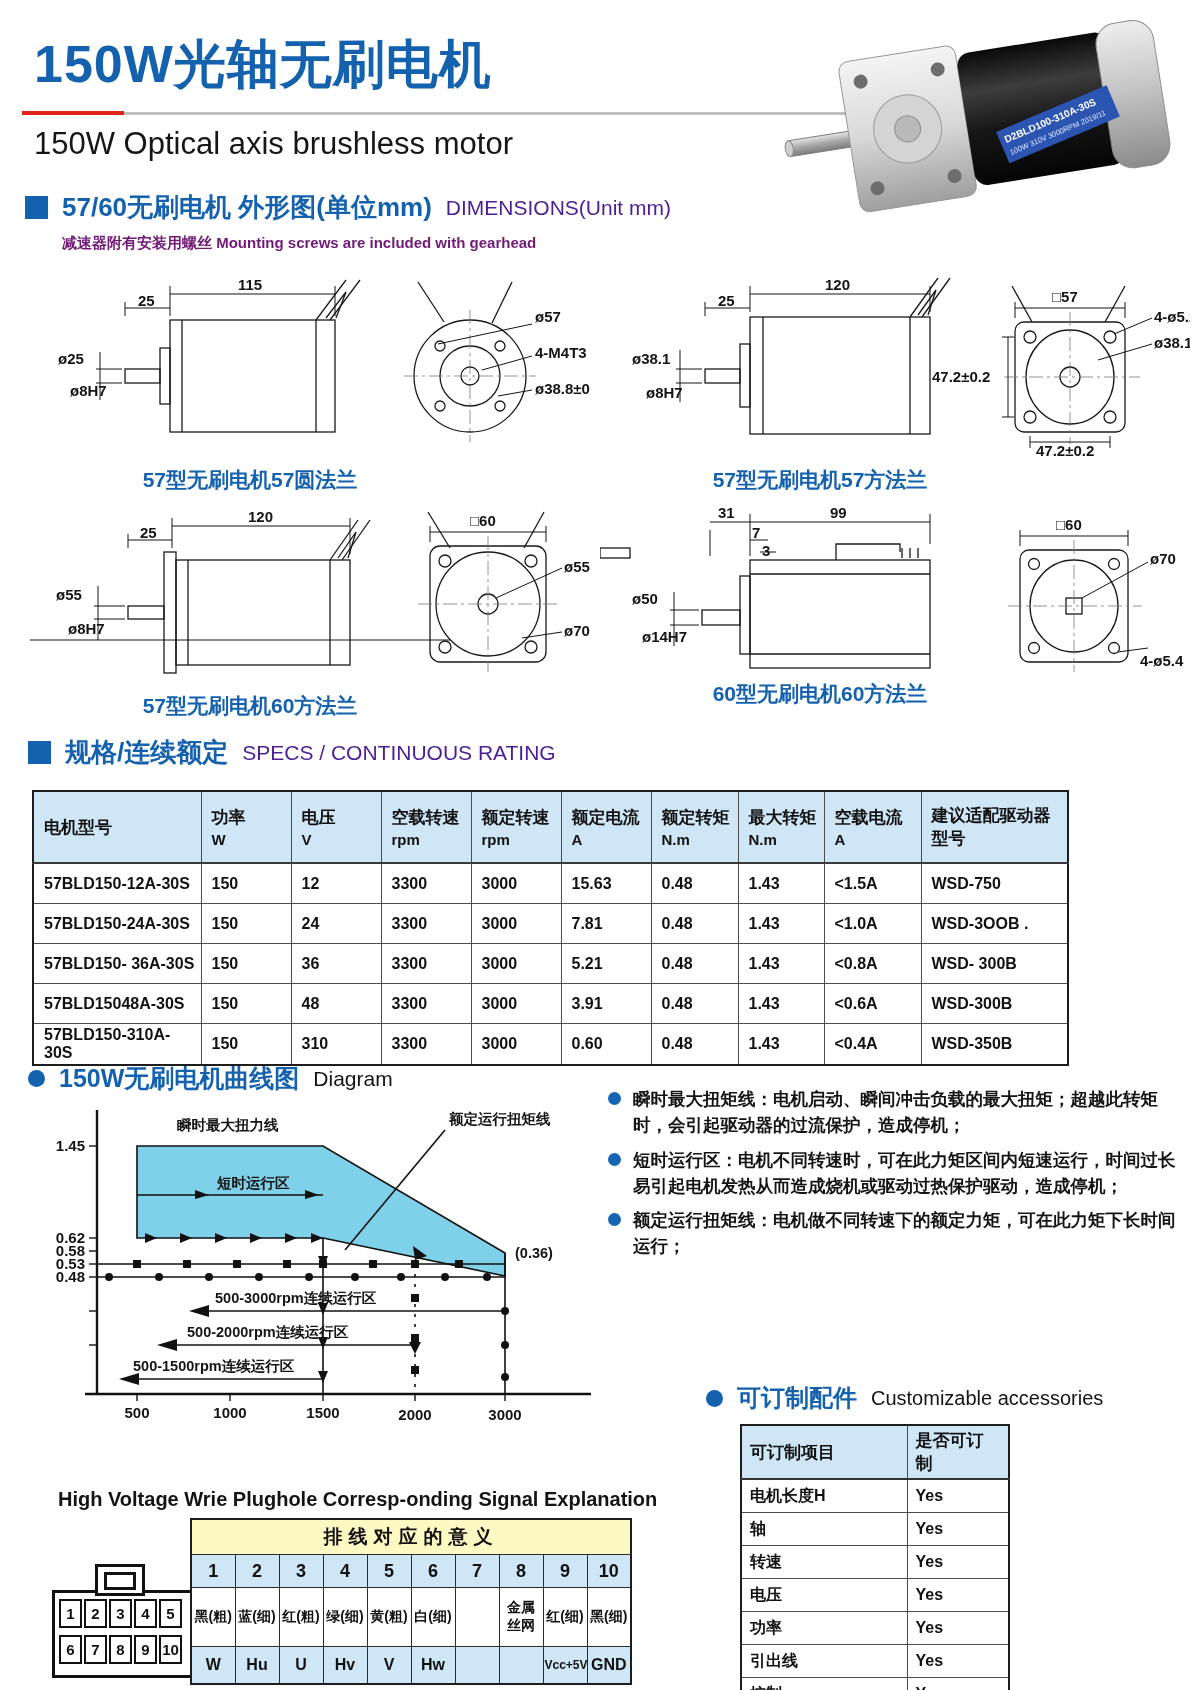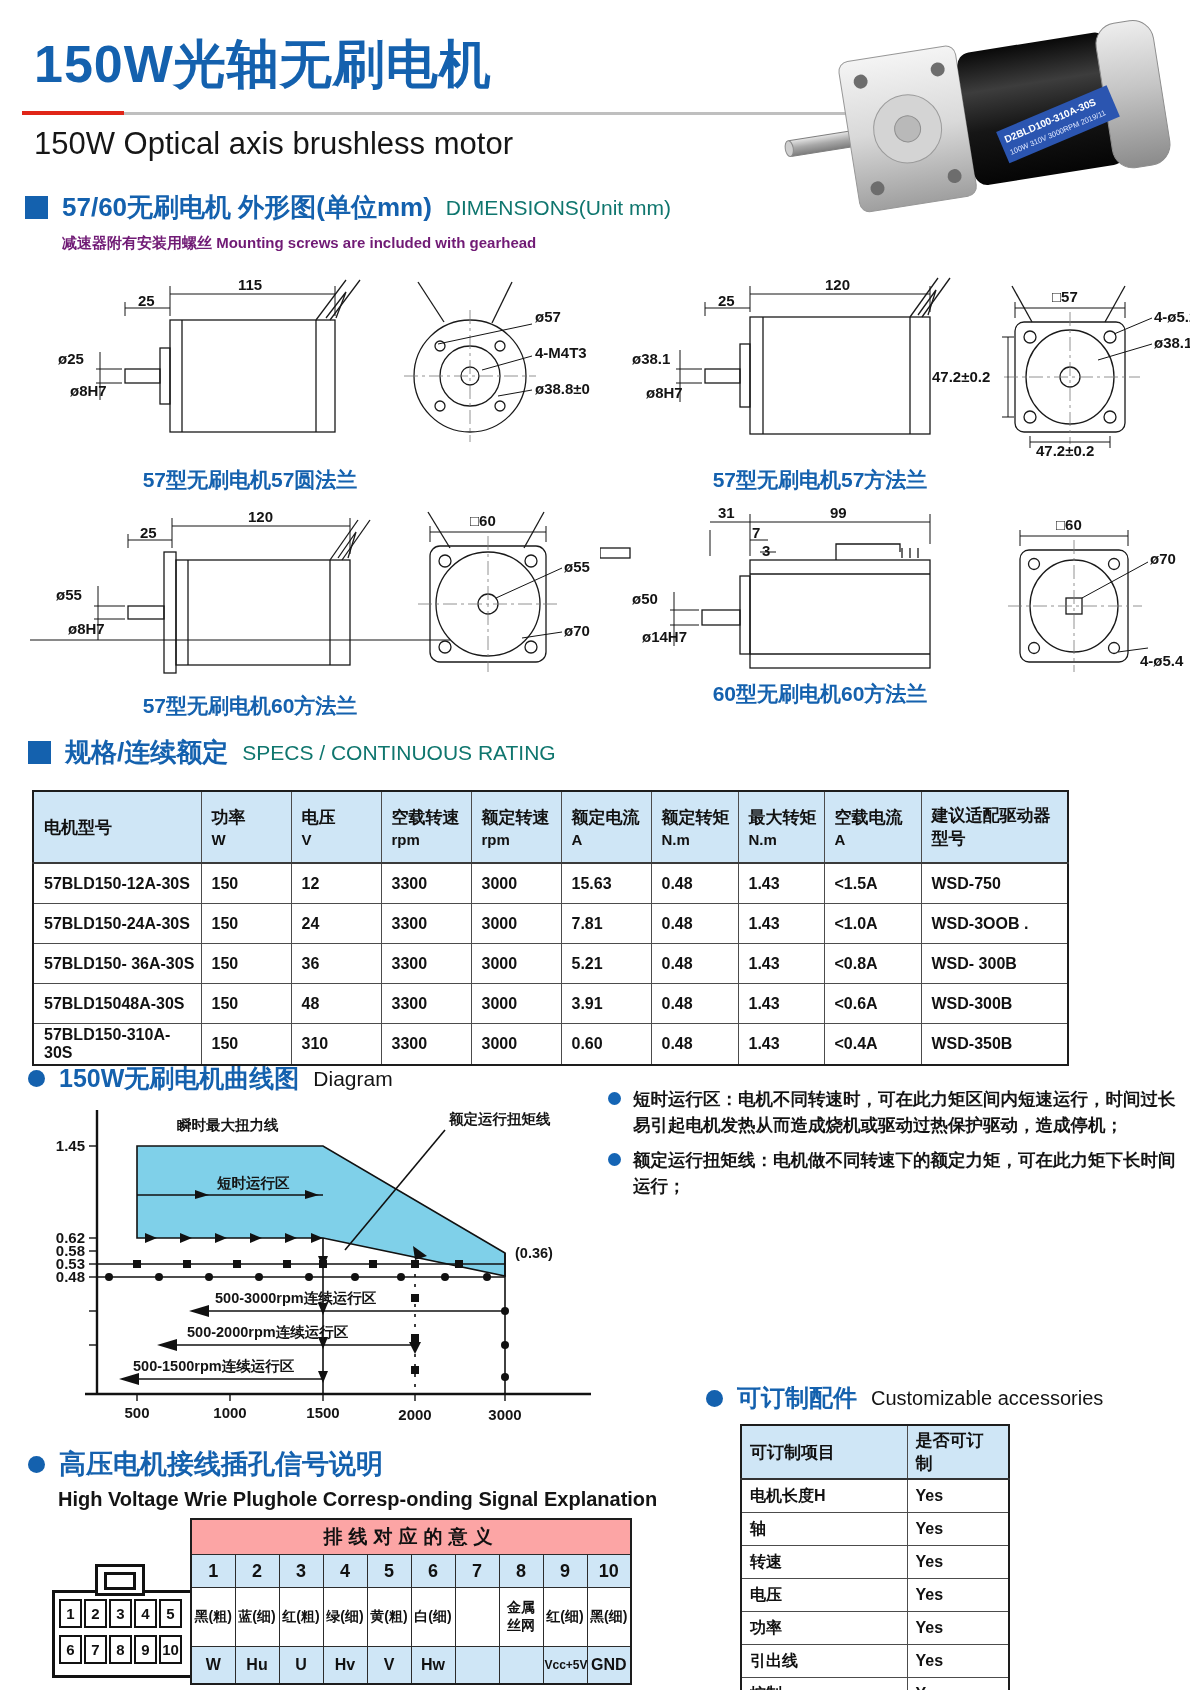--- a/index.html
+++ b/index.html
@@ -8,21 +8,21 @@
   .abs{position:absolute;}
   
   .title-cn{left:34px;top:30px;font-size:52px;font-weight:800;color:#1461ae;letter-spacing:1px;text-align:center;}
   .rule-red{left:22px;top:111px;width:102px;height:4px;background:#e02518;}
   .rule-gray{left:124px;top:112px;width:744px;height:3px;background:#bfbfbf;}
   .title-en{left:34px;top:126px;font-size:31px;font-weight:500;color:#161616;text-align:right;}
   
   .sq-bullet{width:23px;height:23px;background:#1461ae;display:inline-block;}
   .sec-head{display:flex;align-items:center;gap:14px;}
   .sec-cn{font-size:26px;font-weight:800;color:#1461ae;}
-  .sec-en{font-size:21px;font-weight:500;color:#0f766e;}
+  .sec-en{font-size:21px;font-weight:500;color:#4c1d95;}
   .dot-bullet{width:17px;height:17px;border-radius:50%;background:#1461ae;display:inline-block;}
   .subtitle{font-size:15px;color:#701a75;font-weight:700;}
   .drawing-caption{font-size:21px;font-weight:800;color:#1461ae;width:460px;text-align:center;}
   
   table{border-collapse:collapse;}
   .spec-table{width:1035px;table-layout:fixed;border:2px solid #1d1d1d;}
   .spec-table th,.spec-table td{border:1px solid #4c4c4c;text-align:left;padding:2px 4px 2px 10px;}
   .spec-table thead th{background:#cfe6f6;height:66px;font-size:17px;font-weight:800;
                        border-bottom:2px solid #3a3a3a;vertical-align:middle;}
   .spec-table thead th .unit{font-size:15px;font-weight:600;margin-top:2px;}
@@ -32,21 +32,21 @@
   .note .dot{flex:0 0 13px;width:13px;height:13px;border-radius:50%;background:#1565b5;margin-top:6px;}
   .note-text{font-size:17.5px;font-weight:600;line-height:1.5;color:#141414;}
   
   .acc-table{width:268px;table-layout:fixed;border:2px solid #1d1d1d;}
   .acc-table th,.acc-table td{border:1px solid #4c4c4c;text-align:left;padding:3px 8px;}
   .acc-table thead th{background:#cfe6f6;font-size:17px;font-weight:800;height:28px;border-bottom:2px solid #333;}
   .acc-table tbody td{height:26px;font-size:16px;font-weight:700;}
   
   .wire-table{width:442px;table-layout:fixed;border:2px solid #1d1d1d;}
   .wire-table th,.wire-table td{border:1px solid #2c2c2c;text-align:center;padding:1px;}
-  .wt-title{font-size:19px;font-weight:800;letter-spacing:6px;height:32px;background:#fca5a5;}
+  .wt-title{font-size:19px;font-weight:800;letter-spacing:6px;height:32px;background:#fef9c3;}
   .wt-pin{background:#cfe6f6;font-size:18px;font-weight:800;height:30px;}
   .wt-color{background:#fff;font-size:14px;font-weight:800;height:56px;}
   .wt-sig{background:#cfe6f6;font-size:16px;font-weight:800;height:34px;}
   
   .connector{left:52px;top:1590px;width:138px;height:82px;border:3px solid #111;background:#fff;}
   .conn-tab{position:absolute;left:40px;top:-29px;width:44px;height:26px;border:3px solid #111;background:#fff;}
   .conn-tab-inner{position:absolute;left:6px;top:5px;width:26px;height:12px;border:3px solid #111;}
   .pin-row{position:absolute;left:4px;display:flex;gap:2px;}
   .pin{width:19px;height:25px;border:2px solid #111;display:flex;align-items:center;justify-content:center;
        font-size:15px;font-weight:800;background:#fff;}
@@ -567,20 +567,24 @@
     <text class="zone-label" x="424" y="26">额定运行扭矩线</text>
     <text class="zone-label" x="490" y="160">(0.36)</text>
     <text class="zone-label" x="190" y="205">500-3000rpm连续运行区</text>
     <text class="zone-label" x="162" y="239">500-2000rpm连续运行区</text>
     <text class="zone-label" x="108" y="273">500-1500rpm连续运行区</text>
   </svg>
 
   <div class="abs" style="left:608px;top:1086px;width:578px;">
       <div class="note">
         <span class="dot"></span>
+        <span class="note-text">瞬时最大扭矩线：电机启动、瞬间冲击负载的最大扭矩；超越此转矩时，会引起驱动器的过流保护，造成停机；</span>
+      </div>
+      <div class="note">
+        <span class="dot"></span>
         <span class="note-text">短时运行区：电机不同转速时，可在此力矩区间内短速运行，时间过长易引起电机发热从而造成烧机或驱动过热保护驱动，造成停机；</span>
       </div>
       <div class="note">
         <span class="dot"></span>
         <span class="note-text">额定运行扭矩线：电机做不同转速下的额定力矩，可在此力矩下长时间运行；</span>
       </div>
     </div>
 
   <div class="abs sec-head" style="left:706px;top:1382px;">
     <span class="dot-bullet"></span>
@@ -624,24 +628,20 @@
           <td>引出线</td>
           <td>Yes</td>
         </tr>
         <tr>
           <td>控制</td>
           <td>Yes</td>
         </tr>
       </tbody>
   </table>
 
-  <div class="abs sec-head" style="left:28px;top:1446px;">
-    <span class="dot-bullet"></span>
-    <span class="sec-cn" style="font-size:27px;">高压电机接线插孔信号说明</span>
-  </div>
   <div class="abs" style="left:58px;top:1488px;font-size:20px;font-weight:600;color:#141414;">High Voltage Wrie Plughole Corresp-onding Signal Explanation</div>
 
   <div class="abs connector">
     <div class="conn-tab">
       <div class="conn-tab-inner"></div>
     </div>
     <div class="pin-row" style="top:6px;">
         <span class="pin">1</span>
         <span class="pin">2</span>
         <span class="pin">3</span>

